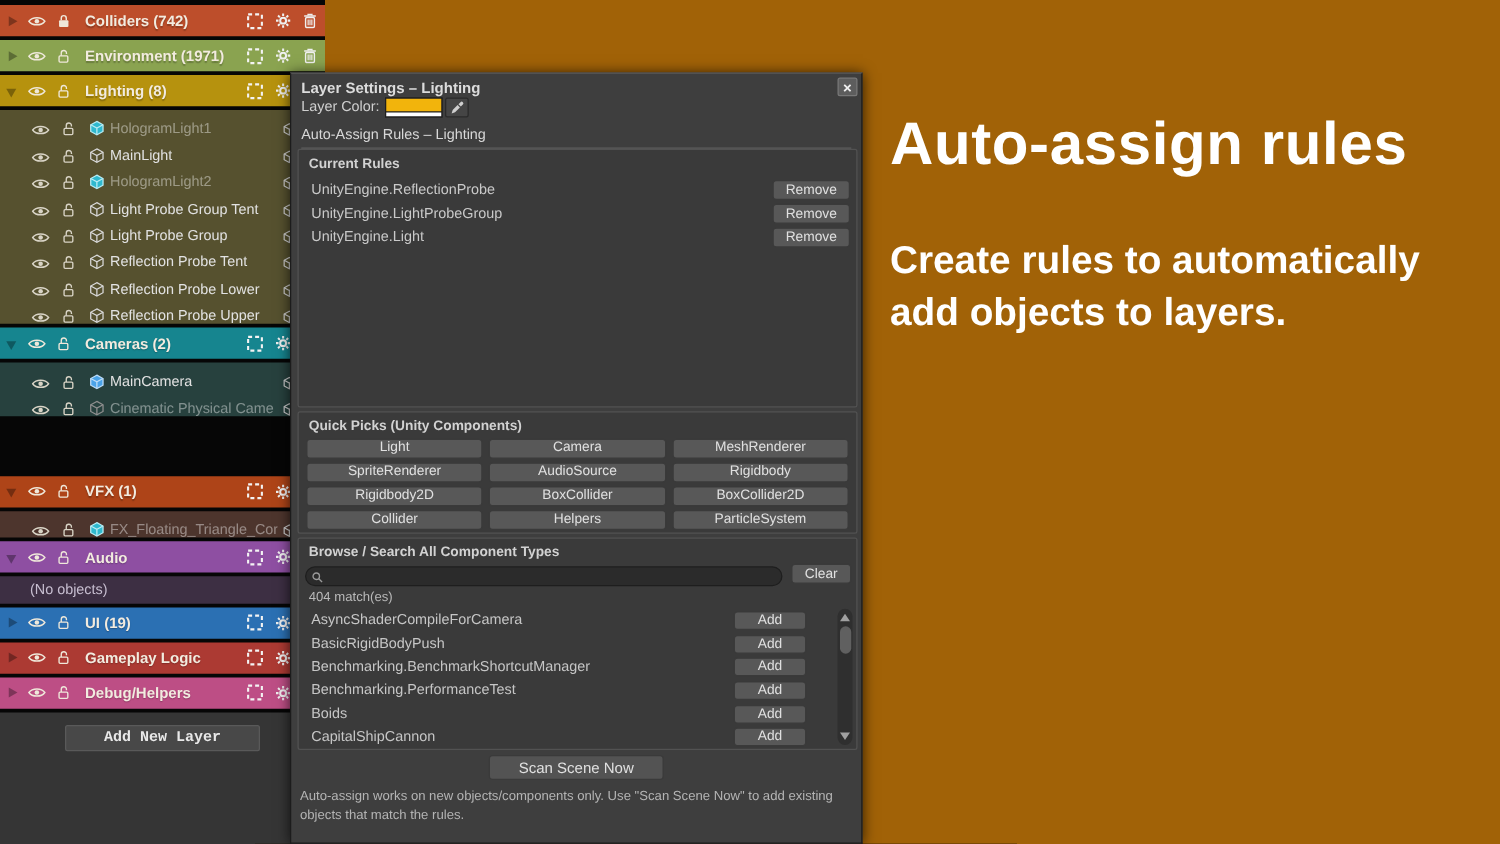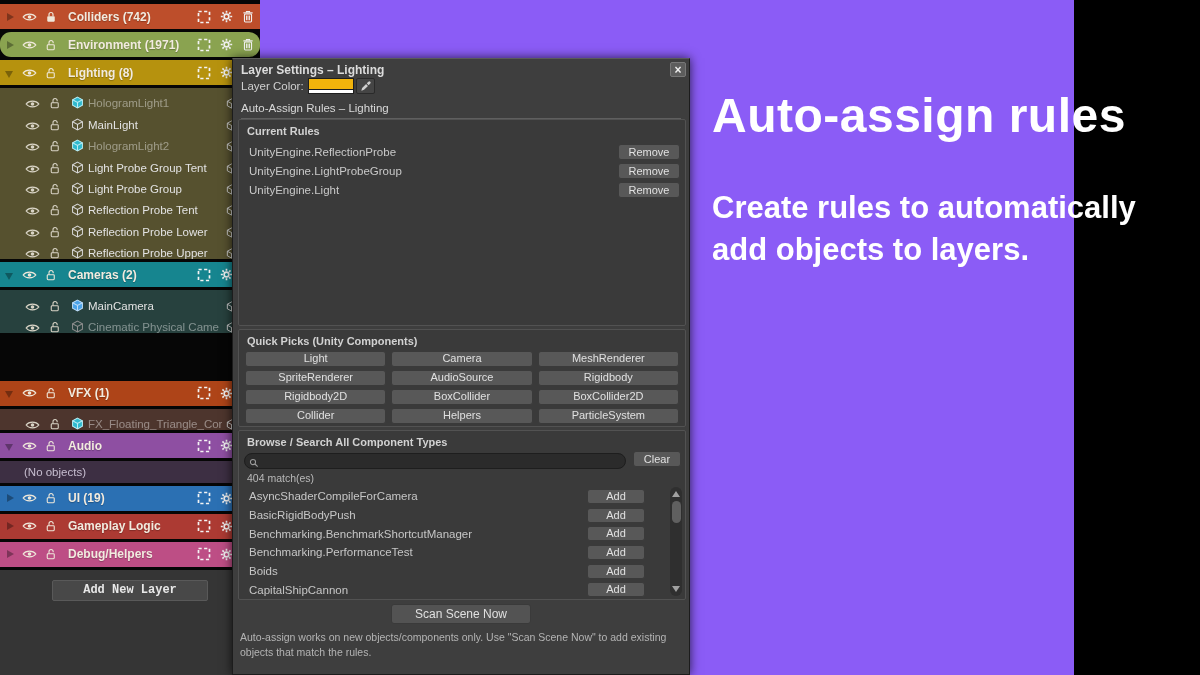--- a/index.html
+++ b/index.html
@@ -1,18 +1,18 @@
 <!DOCTYPE html>
 <html><head>
 <meta charset="utf-8">
 <style>
   * { margin:0; padding:0; box-sizing:border-box; }
   html,body { width:1200px; height:675px; overflow:hidden; background:#000;
     font-family:"Liberation Sans", sans-serif; }
-  .stage { position:absolute; left:0; top:0; width:1074px; height:675px; background:#8b5cf6; }
+  .stage { position:absolute; left:0; top:0; width:1200px; height:675px; background:#a16207; }
 
   
   .left-panel { position:absolute; left:0; top:0; width:260px; height:675px;
     background:#060606; display:flex; flex-direction:column; z-index:1; }
   .layers { padding-top:4px; }
   .layer-header { height:25px; margin-bottom:3px; display:flex; align-items:center;
     padding:0 6px 0 5px; color:#f2ebdf; }
   .layer-header .hlabel { font-size:12px; font-weight:bold; margin-left:2px;
     white-space:nowrap; text-shadow:0 1px 1px rgba(0,0,0,.25); }
   .tri { width:10px; height:10px; display:inline-block; position:relative; flex:0 0 10px; margin-right:7px;}
@@ -148,21 +148,21 @@
           </span>
           <span class="icn hdr-trash">
             <svg viewBox="0 0 12 14" width="12" height="13">
               <path d="M4.3 2.6v-1h3.4v1" fill="none" stroke="currentColor" stroke-width="1.1"></path>
               <line x1="1" y1="3.1" x2="11" y2="3.1" stroke="currentColor" stroke-width="1.3"></line>
               <rect x="2.2" y="4.3" width="7.6" height="8.6" rx="1" fill="none" stroke="currentColor" stroke-width="1.2"></rect>
               <path d="M4.4 6v5M6 6v5M7.6 6v5" stroke="currentColor" stroke-width="1"></path>
             </svg>
           </span>
         </div>
-        <div class="layer-header" style="background: rgb(138, 163, 80); border-radius: 11px;">
+        <div class="layer-header" style="background: rgb(138, 163, 80);">
           <span class="tri tri-right"></span>
           <span class="icn hdr-eye">
             <svg viewBox="0 0 16 11" width="15" height="10">
               <path d="M1 5.5C4 1.3 12 1.3 15 5.5 12 9.7 4 9.7 1 5.5Z" fill="none" stroke="currentColor" stroke-width="1.3"></path>
               <circle cx="8" cy="5.5" r="2" fill="currentColor"></circle>
             </svg>
           </span>
           <span class="icn hdr-lock">
             <svg viewBox="0 0 12 14" width="10" height="12">
               <rect x="1.5" y="6.6" width="8.4" height="6" rx="1" fill="none" stroke="currentColor" stroke-width="1.3"></rect>

